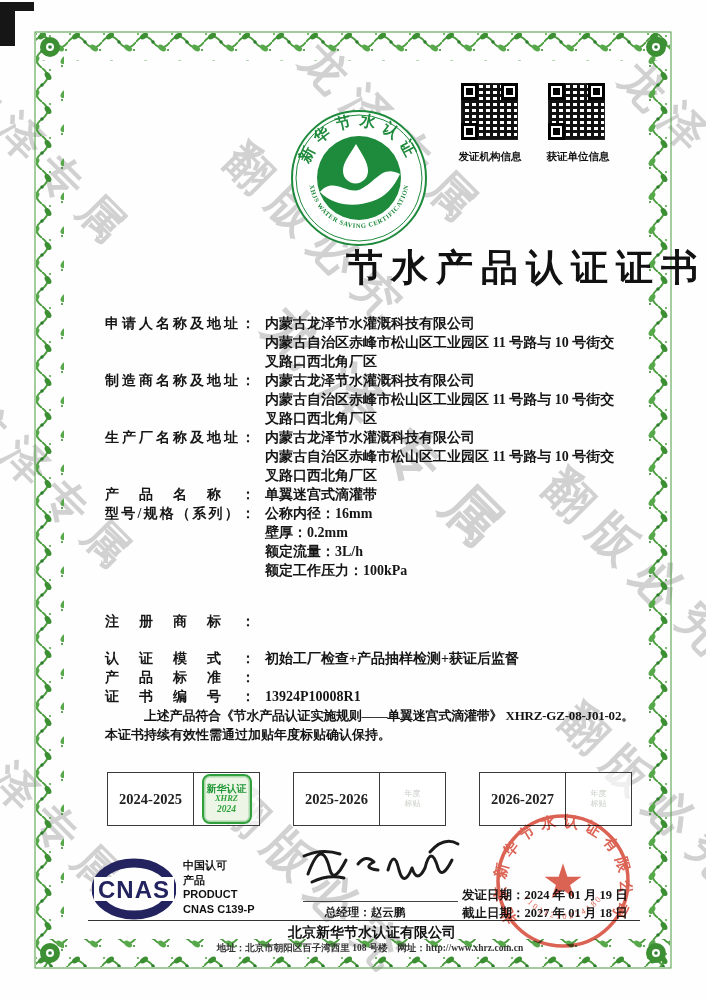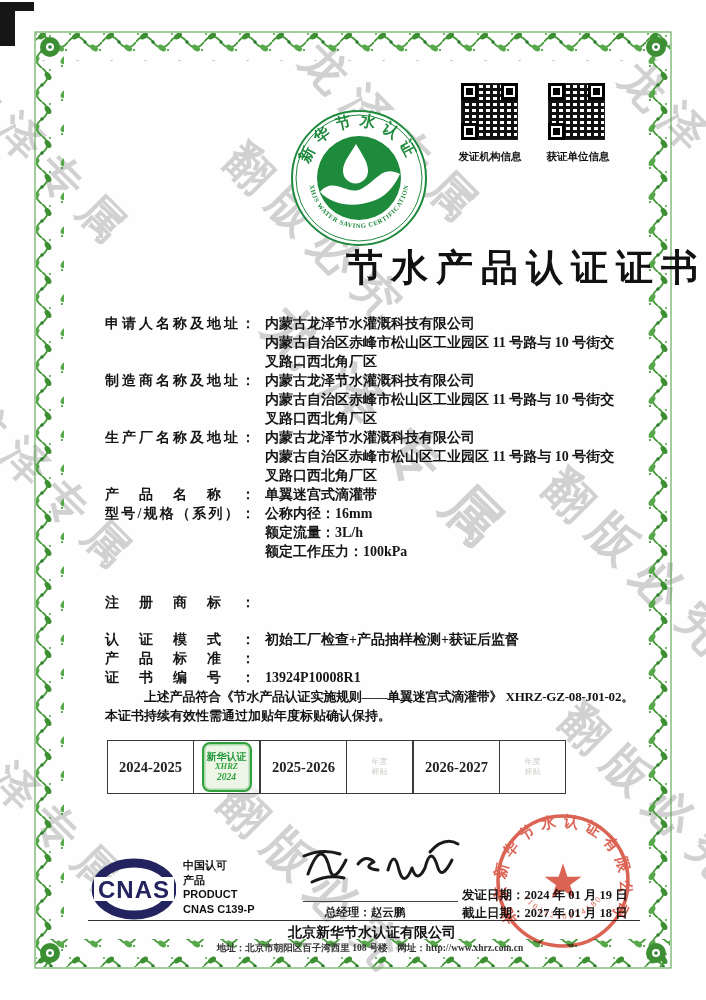--- a/index.html
+++ b/index.html
@@ -32,21 +32,21 @@
   .fields{position:absolute;left:105px;top:314px;width:528px;z-index:3;}
   .frow{display:flex;align-items:flex-start;font-size:14px;font-weight:bold;line-height:19px;}
   .flabel{width:150px;flex:none;text-align:justify;text-align-last:justify;color:#161616;}
   .fval{width:372px;margin-left:10px;color:#161616;}
   .fval div{white-space:nowrap;}
   .gap1{margin-top:32px;} .gap2{margin-top:18px;}
   .statement{margin-top:1px;font-size:13px;font-weight:bold;line-height:18.5px;color:#141414;width:528px;}
   .statement .l1{text-indent:39px;white-space:nowrap;letter-spacing:-0.2px;}
   .statement .l2{white-space:nowrap;}
   
-  .ybox-row{position:absolute;left:107px;top:740px;display:flex;z-index:3;}
+  .ybox-row{position:absolute;left:107px;top:772px;display:flex;gap:33px;z-index:3;}
   .ybox{width:151px;height:52px;border:1.5px solid #3a3a3a;display:flex;background:rgba(255,255,255,.65);}
   .ycell-l{width:85px;border-right:1.5px solid #3a3a3a;display:flex;align-items:center;justify-content:center;
       font-size:14.5px;font-weight:bold;color:#222;}
   .ycell-r{flex:1;display:flex;align-items:center;justify-content:center;position:relative;}
   .sticker{width:46px;height:46px;border:2.5px solid #2fa13c;border-radius:8px;background:#edf6e6;
       box-shadow:inset 0 0 0 1.5px rgba(47,161,60,.35);display:flex;flex-direction:column;
       align-items:center;justify-content:center;line-height:1.15;}
   .stk1{font-size:10px;font-weight:bold;color:#1f9637;}
   .stk2{font-size:8.5px;font-style:italic;font-weight:bold;color:#2fa13c;}
   .stk3{font-size:9.5px;font-style:italic;font-weight:bold;color:#2fa13c;}
@@ -198,20 +198,21 @@
     <div class="frow">
       <span class="flabel">产品名称：</span>
       <span class="fval">
         <div>单翼迷宫式滴灌带</div>
       </span>
     </div>
     <div class="frow">
       <span class="flabel">型号/规格（系列）：</span>
       <span class="fval">
         <div>公称内径：16mm</div>
+        <div>壁厚：0.2mm</div>
         <div>额定流量：3L/h</div>
         <div>额定工作压力：100kPa</div>
       </span>
     </div>
     <div class="frow gap1">
       <span class="flabel">注册商标：</span>
       <span class="fval">
         <div></div>
       </span>
     </div>

